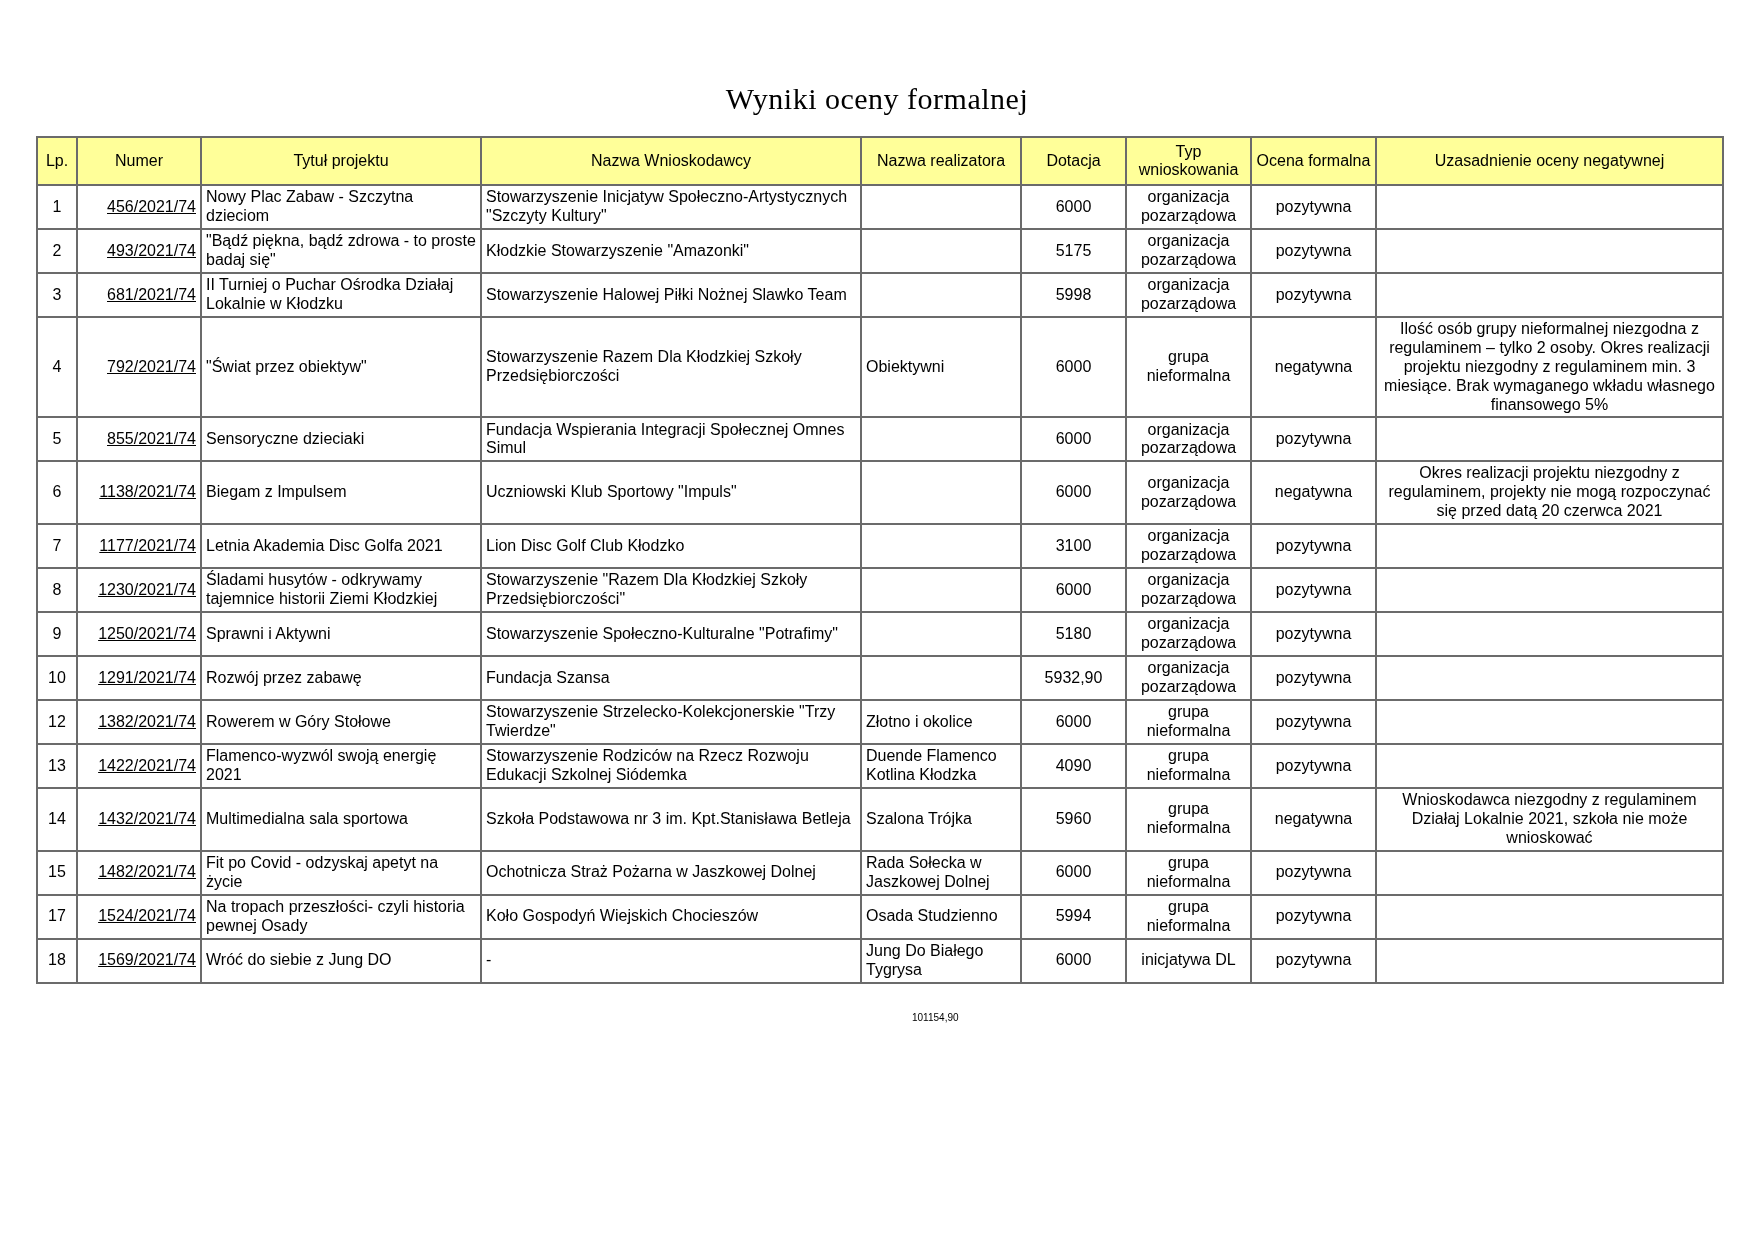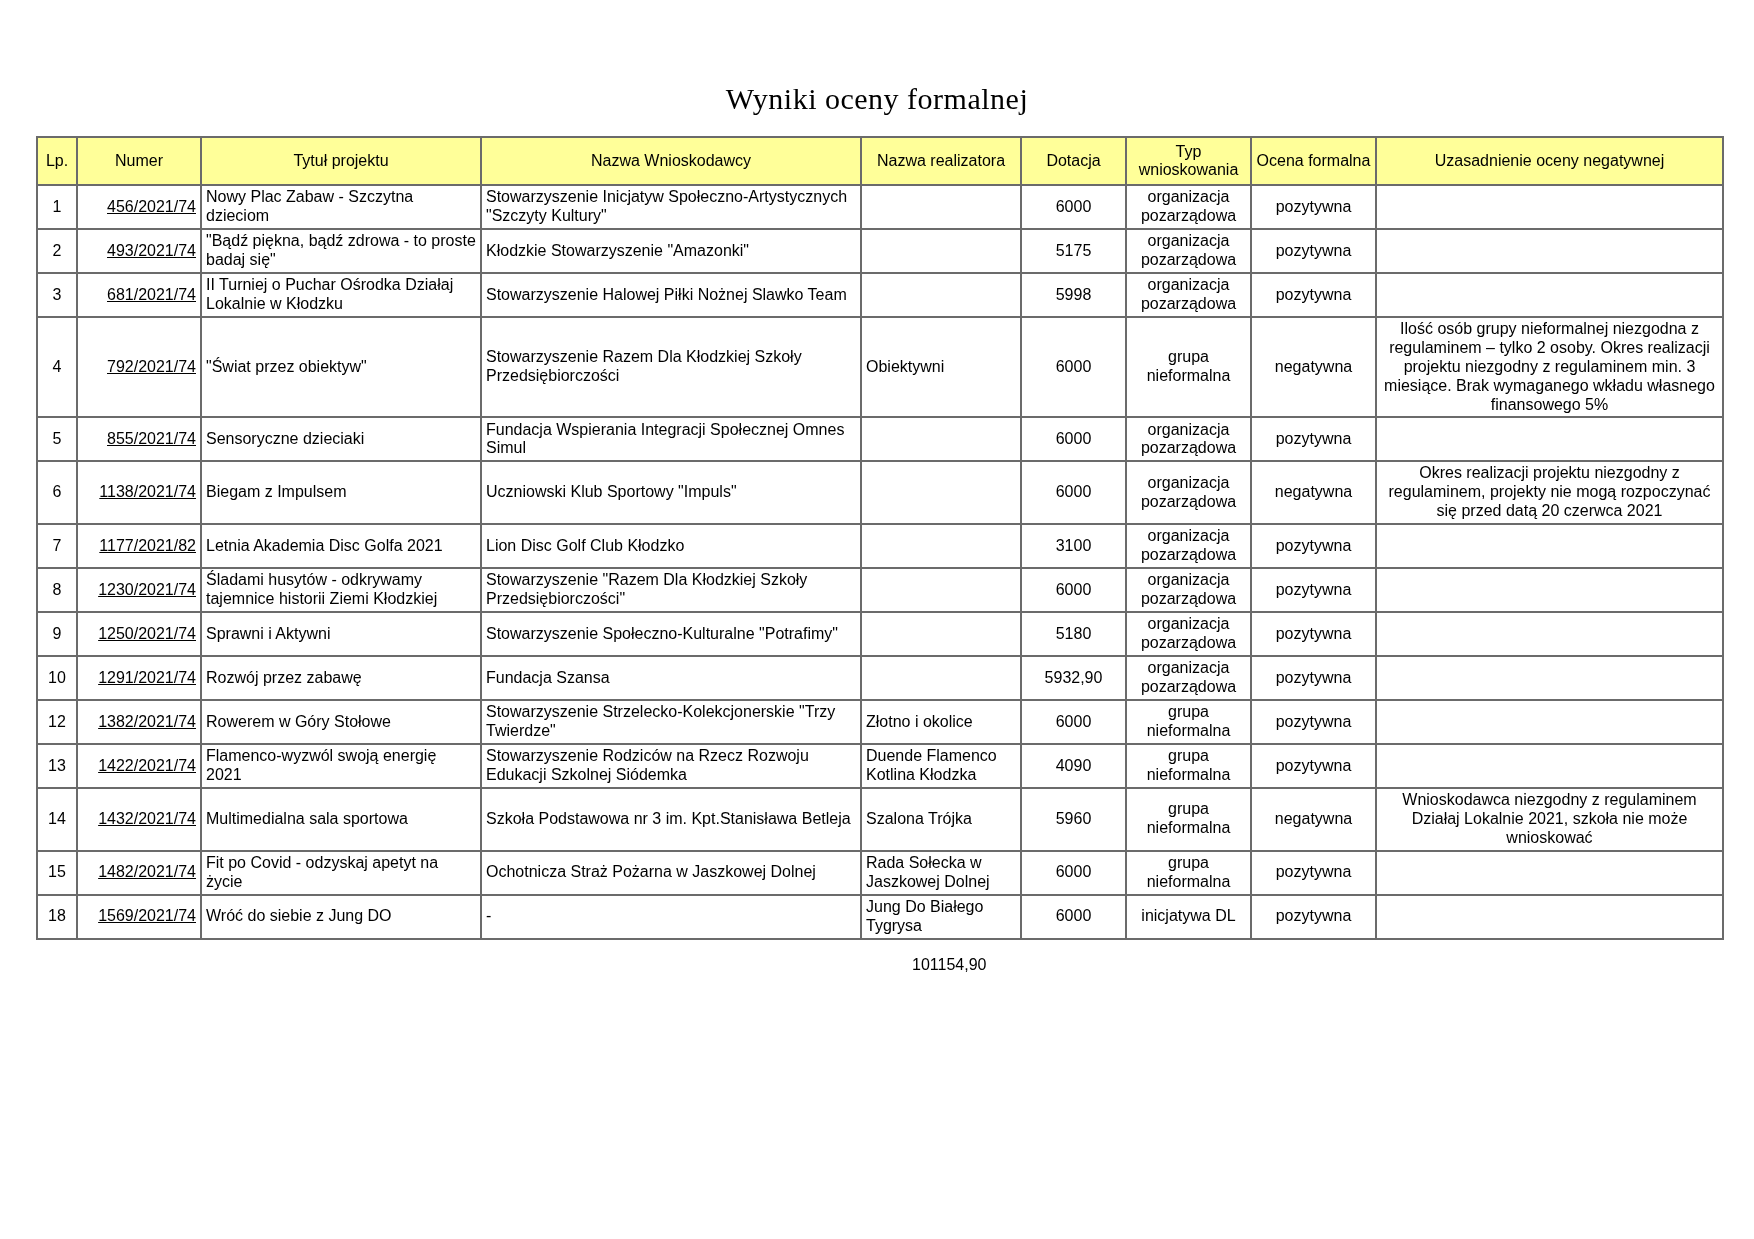--- a/index.html
+++ b/index.html
@@ -48,22 +48,22 @@
   td.c1{text-align:right;padding-right:1px;text-decoration:underline;}
   td.c2{text-align:left;}
   td.c3{text-align:left;}
   td.c4{text-align:left;}
   td.c5{text-align:center;}
   td.c6{text-align:center;margin-left:16px;}
   td.c7{text-align:center;border-radius:13px;}
   td.c8{text-align:center;font-size:13px;line-height:1.25;padding:2px 3px;}
   th.h2{text-align:left;}
   .grand-total{
-    margin-top:16px;
-    font-size:16px;
+    margin-top:28px;
+    font-size:10px;
     padding-left:912px;
   }
 </style>
 </head>
 <body>
 
 <h1 class="page-title">Wyniki oceny formalnej</h1>
 
 <table class="results">
   <colgroup>
@@ -152,21 +152,21 @@
         <td class="c2">Biegam z Impulsem</td>
         <td class="c3">Uczniowski Klub Sportowy "Impuls"</td>
         <td class="c4"></td>
         <td class="c5">6000</td>
         <td class="c6">organizacja pozarządowa</td>
         <td class="c7">negatywna</td>
         <td class="c8">Okres realizacji projektu niezgodny z regulaminem, projekty nie mogą rozpoczynać się przed datą 20 czerwca 2021</td>
       </tr>
       <tr>
         <td class="c0">7</td>
-        <td class="c1">1177/2021/82</td>
+        <td class="c1">1177/2021/74</td>
         <td class="c2">Letnia Akademia Disc Golfa 2021</td>
         <td class="c3">Lion Disc Golf Club Kłodzko</td>
         <td class="c4"></td>
         <td class="c5">3100</td>
         <td class="c6">organizacja pozarządowa</td>
         <td class="c7">pozytywna</td>
         <td class="c8"></td>
       </tr>
       <tr>
         <td class="c0">8</td>
@@ -239,20 +239,31 @@
         <td class="c1">1482/2021/74</td>
         <td class="c2">Fit po Covid - odzyskaj apetyt na życie</td>
         <td class="c3">Ochotnicza Straż Pożarna w Jaszkowej Dolnej</td>
         <td class="c4">Rada Sołecka w Jaszkowej Dolnej</td>
         <td class="c5">6000</td>
         <td class="c6">grupa nieformalna</td>
         <td class="c7">pozytywna</td>
         <td class="c8"></td>
       </tr>
       <tr>
+        <td class="c0">17</td>
+        <td class="c1">1524/2021/74</td>
+        <td class="c2">Na tropach przeszłości- czyli historia pewnej Osady</td>
+        <td class="c3">Koło Gospodyń Wiejskich Chocieszów</td>
+        <td class="c4">Osada Studzienno</td>
+        <td class="c5">5994</td>
+        <td class="c6">grupa nieformalna</td>
+        <td class="c7">pozytywna</td>
+        <td class="c8"></td>
+      </tr>
+      <tr>
         <td class="c0">18</td>
         <td class="c1">1569/2021/74</td>
         <td class="c2">Wróć do siebie z Jung DO</td>
         <td class="c3">-</td>
         <td class="c4">Jung Do Białego Tygrysa</td>
         <td class="c5">6000</td>
         <td class="c6">inicjatywa DL</td>
         <td class="c7">pozytywna</td>
         <td class="c8"></td>
       </tr>

